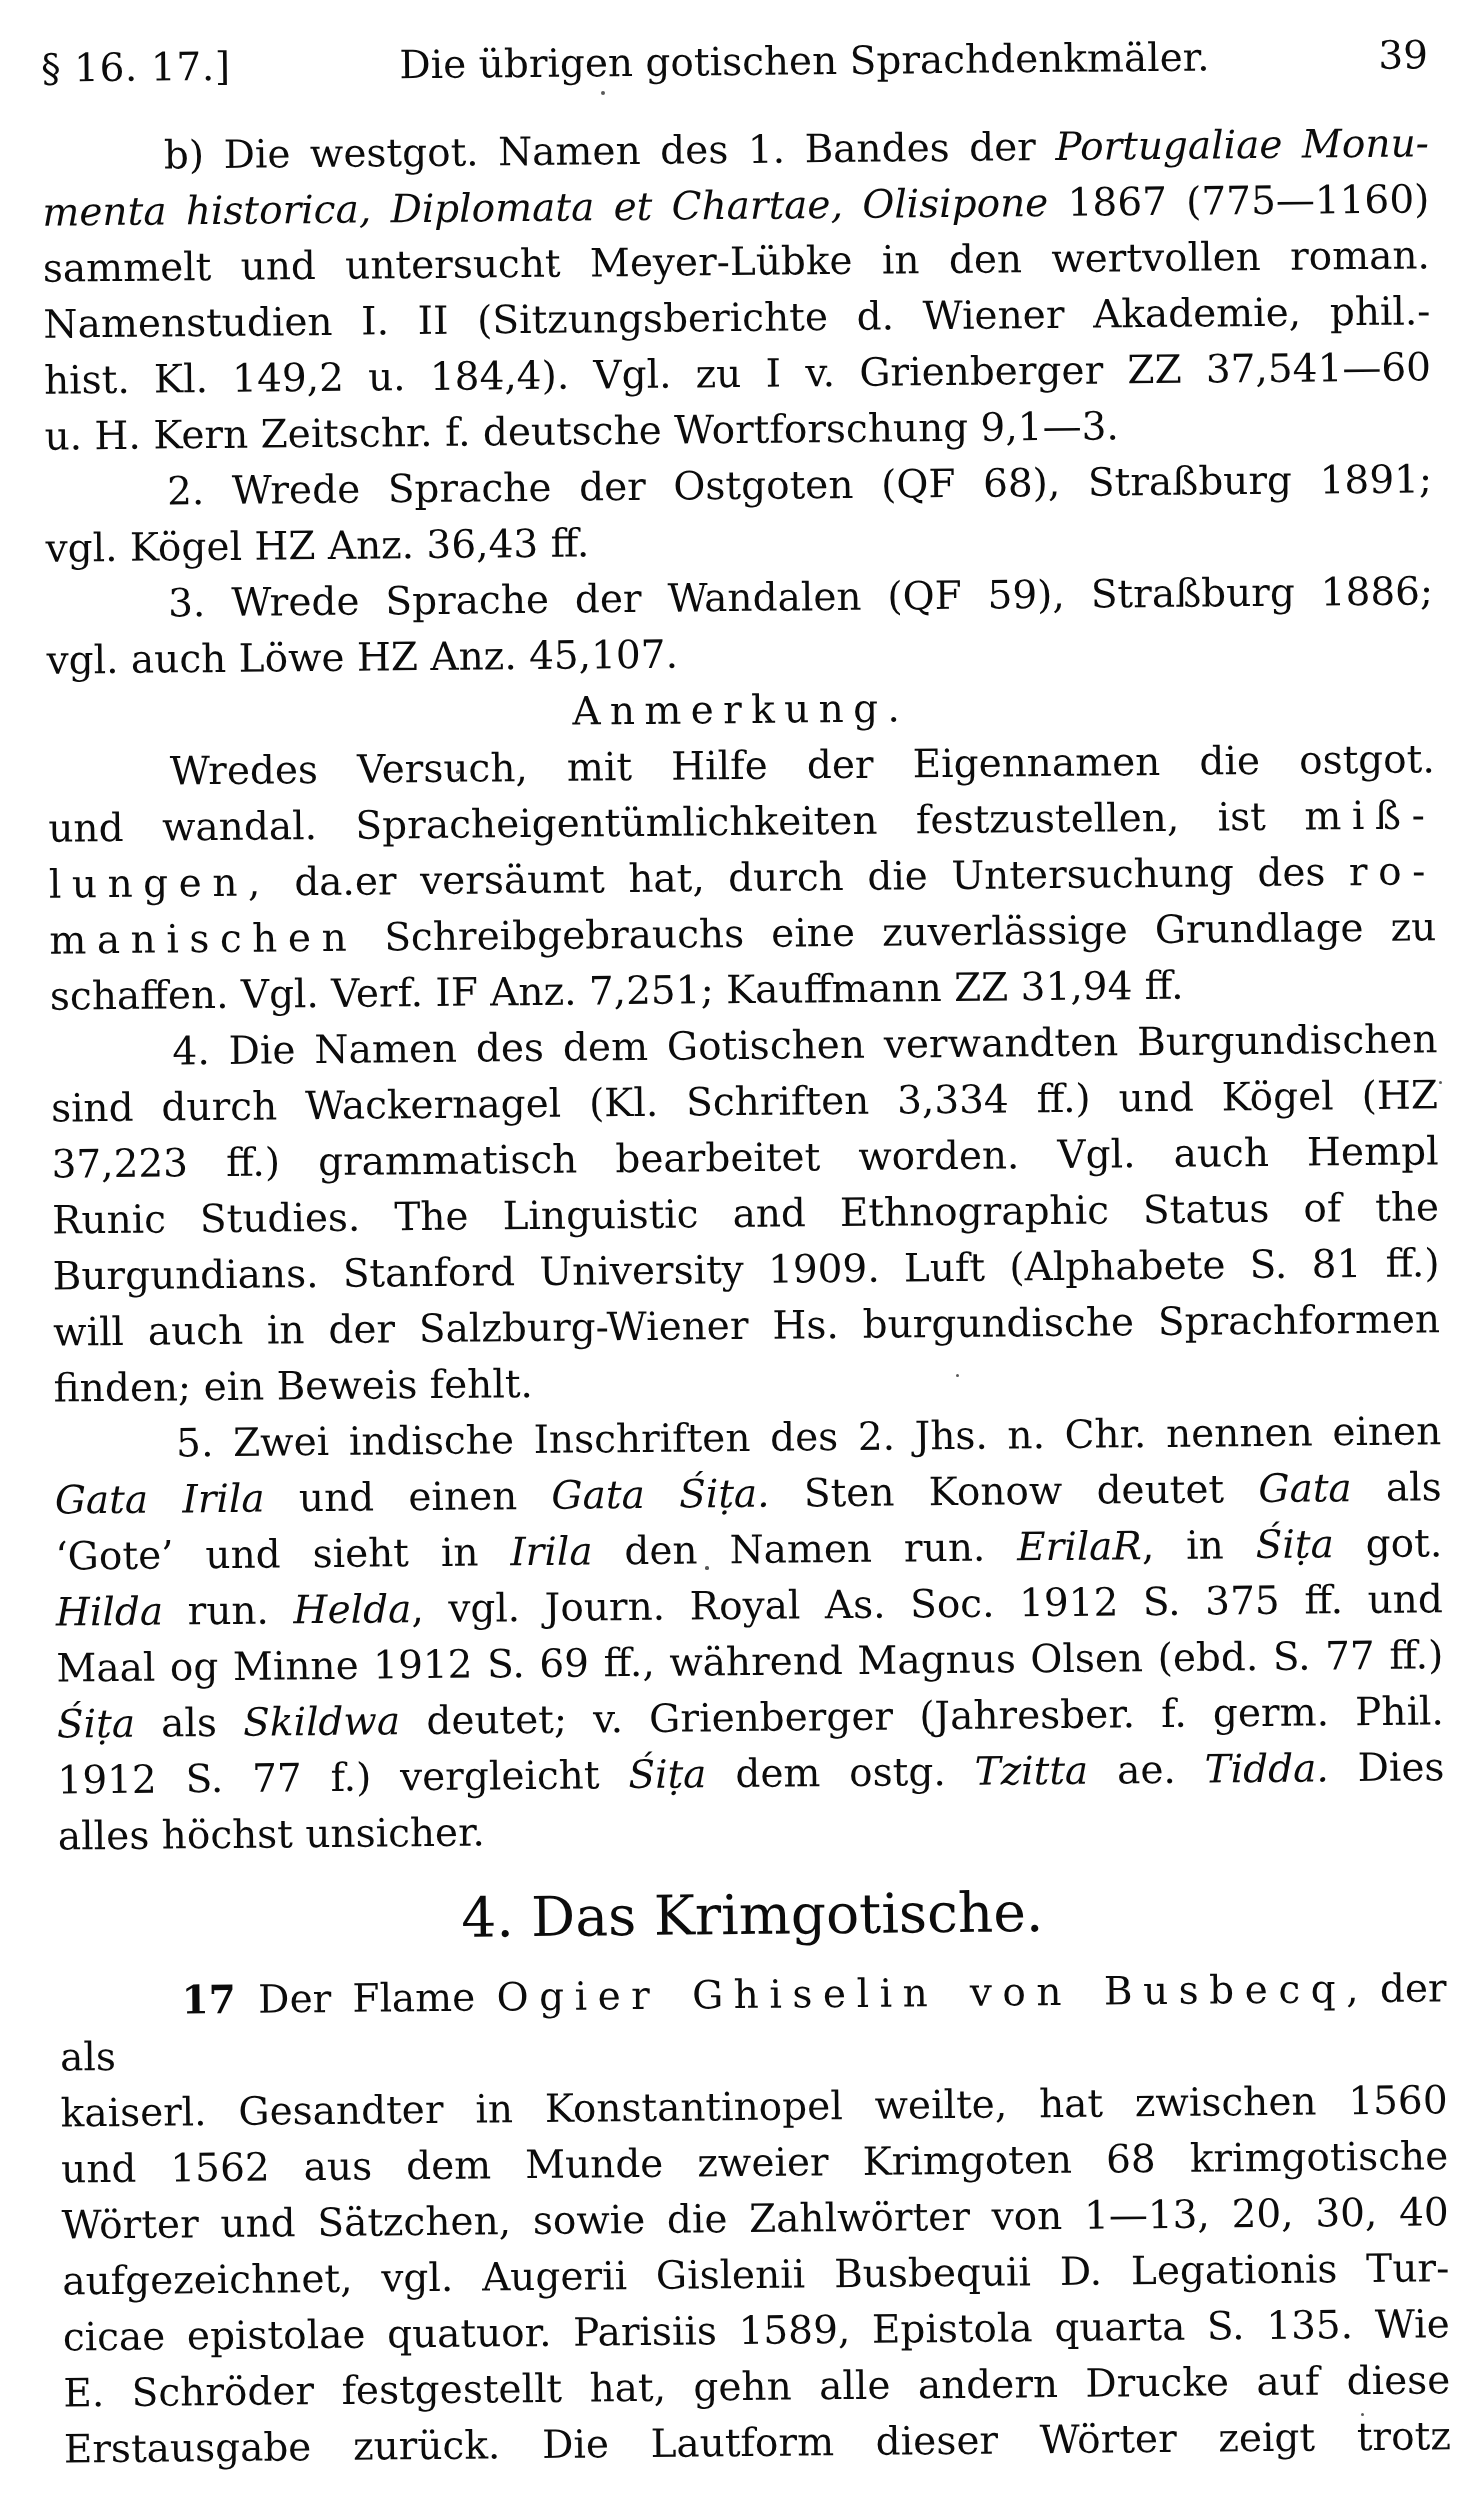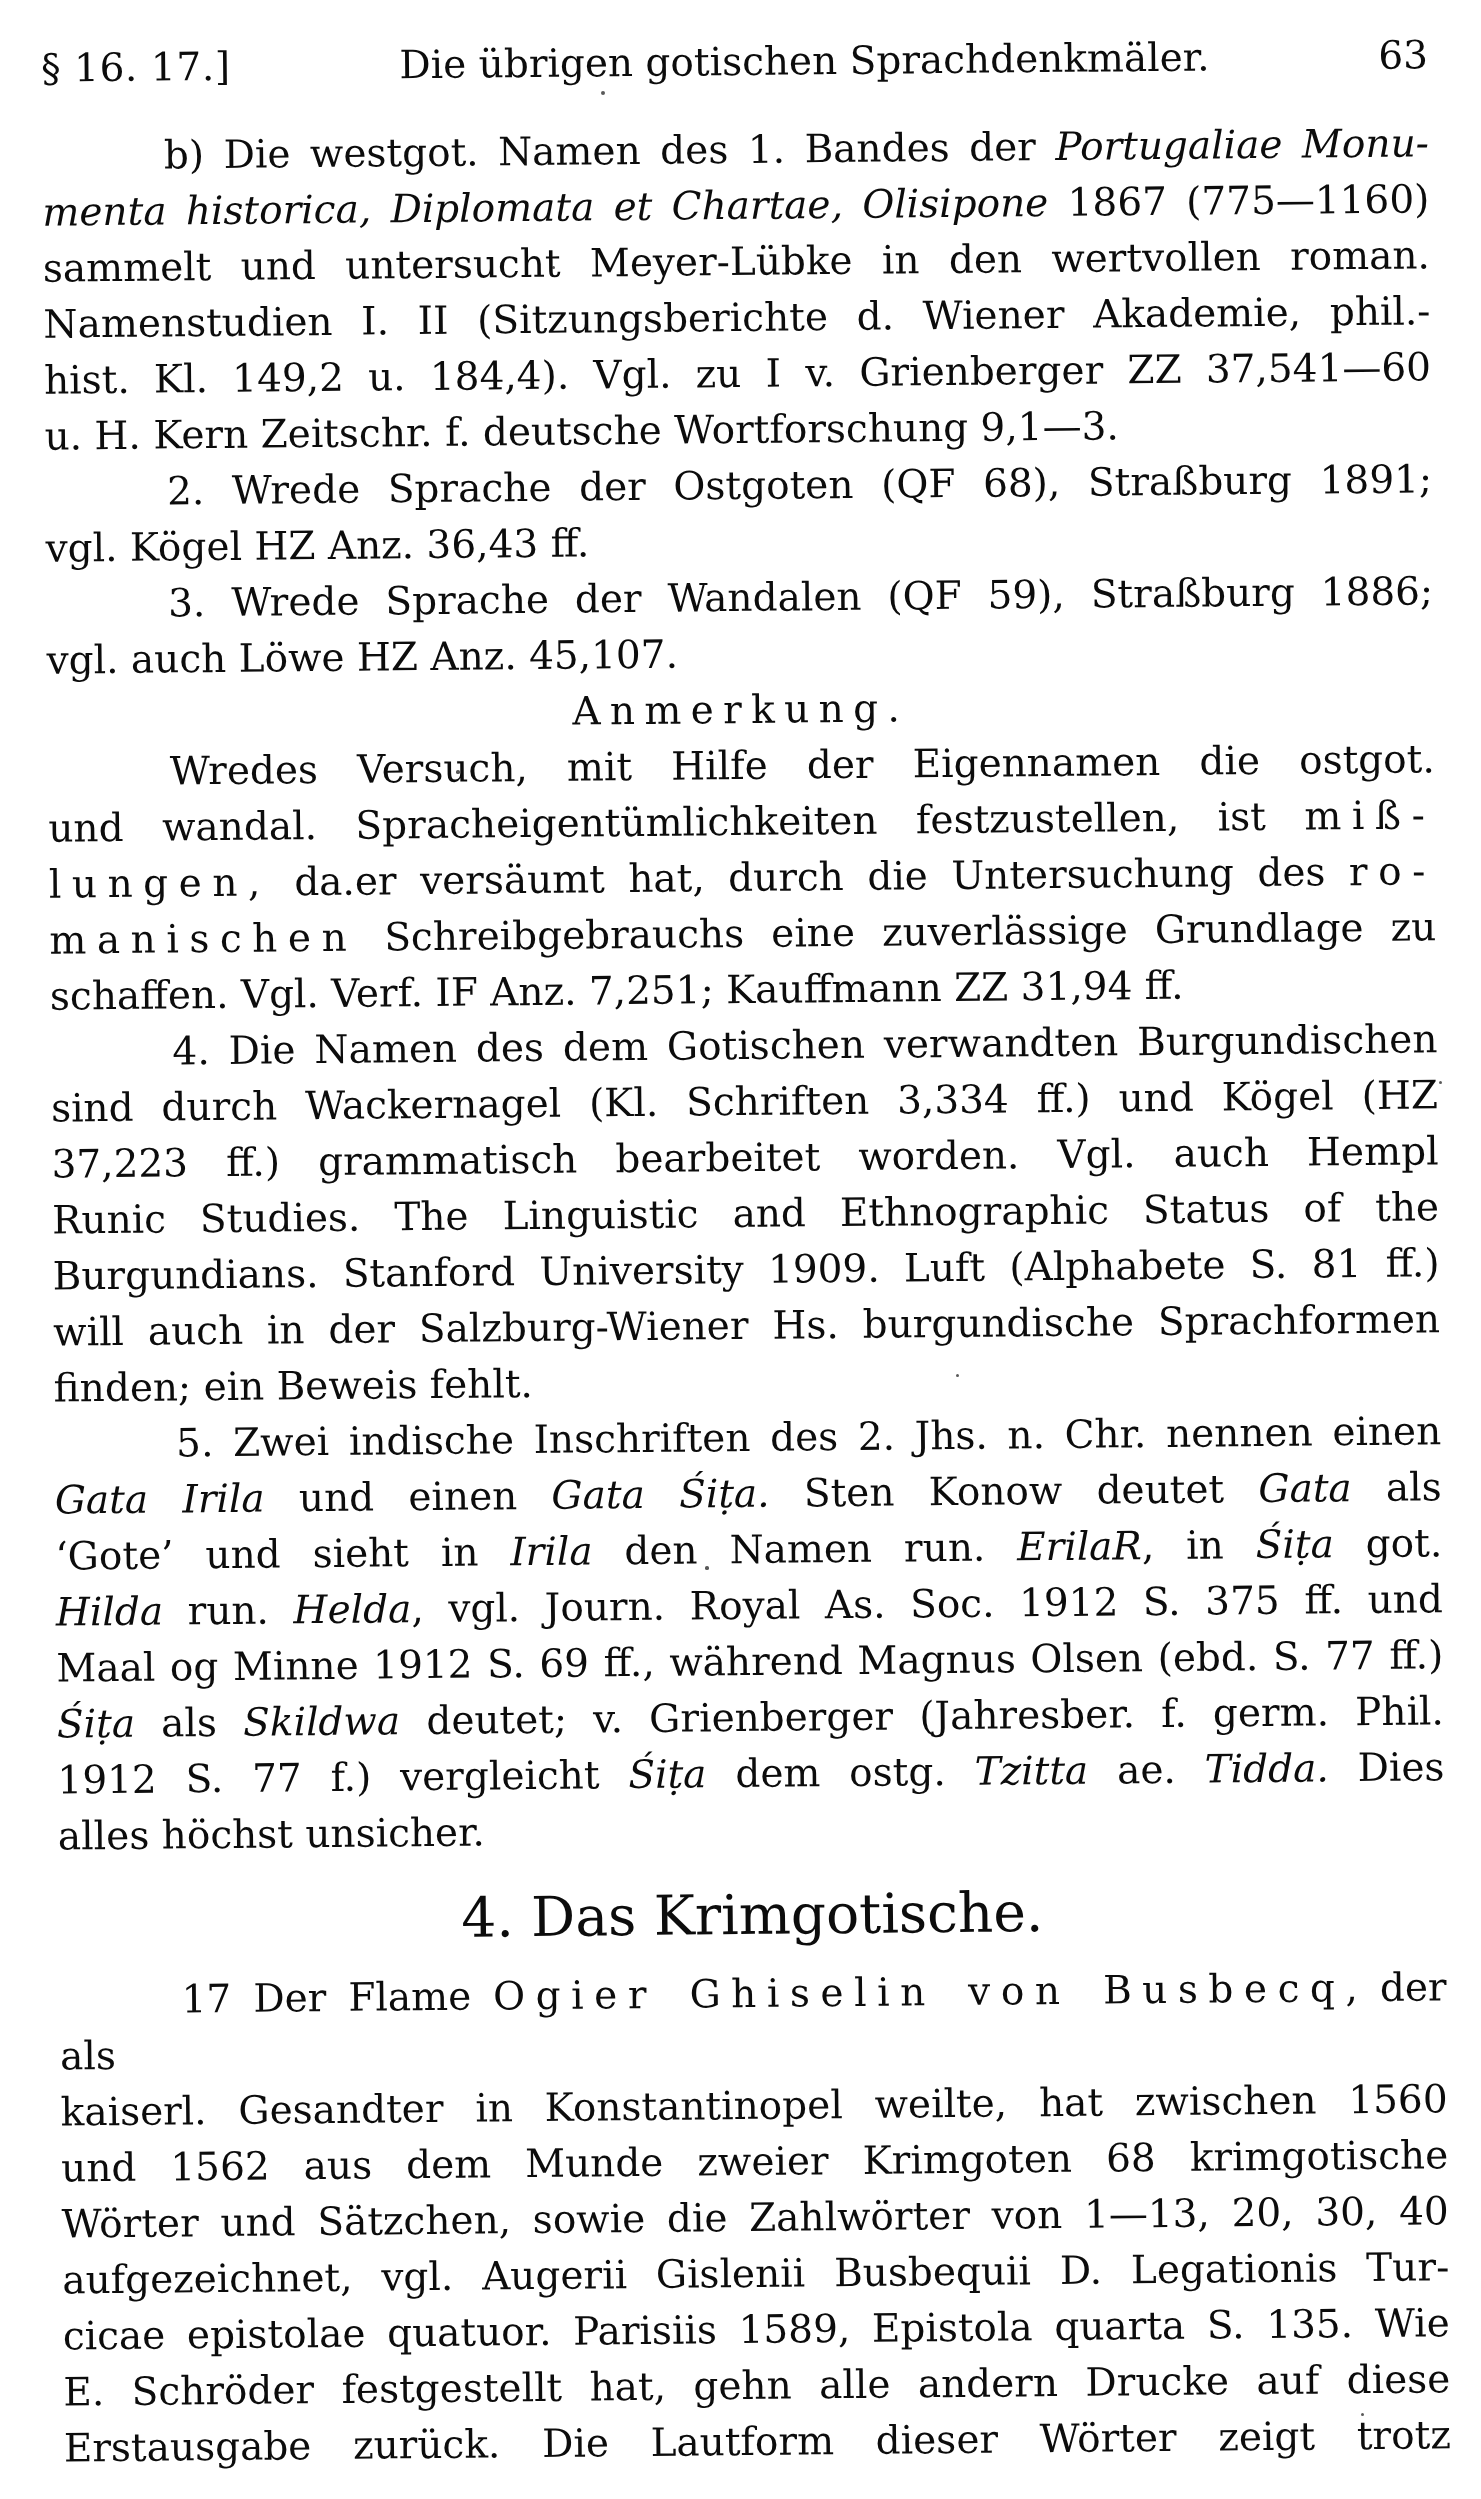--- a/index.html
+++ b/index.html
@@ -48,21 +48,21 @@
     white-space: normal;
   }
   .line.align-left {
     text-align: left;
     text-align-last: left;
   }
   .line.indent { text-indent: 122px; }
 
   .s-n  { font-style: normal; }
   .s-i  { font-style: italic; }
-  .s-b  { font-weight: normal; }
+  .s-b  { font-weight: bold; }
   .s-sp { letter-spacing: 0.27em; }
 
   .subheading {
     text-align: center;
     text-align-last: center;
     letter-spacing: 0.24em;
     line-height: 56px;
   }
   .section-heading {
     text-align: center;
@@ -79,21 +79,21 @@
     opacity: 0.75;
   }
 </style>
 </head>
 <body style="background: rgb(255, 255, 255); color: rgb(12, 12, 12);">
 
 <div class="scan-page">
   <div class="page-header">
     <span class="header-section">§ 16. 17.]</span>
     <span class="header-title">Die übrigen gotischen Sprachdenkmäler.</span>
-    <span class="header-pageno">63</span>
+    <span class="header-pageno">39</span>
   </div>
   <div class="page-body">
       <div class="paragraph">
         <div class="line indent"><span class="s-n">b) Die westgot. Namen des 1. Bandes der </span><span class="s-i">Portugaliae Monu-</span></div>
         <div class="line"><span class="s-i">menta historica, Diplomata et Chartae, Olisipone </span><span class="s-n">1867 (775—1160)</span></div>
         <div class="line"><span class="s-n">sammelt und untersucht Meyer-Lübke in den wertvollen roman.</span></div>
         <div class="line"><span class="s-n">Namenstudien I. II (Sitzungsberichte d. Wiener Akademie, phil.-</span></div>
         <div class="line"><span class="s-n">hist. Kl. 149,2 u. 184,4). Vgl. zu I v. Grienberger ZZ 37,541—60</span></div>
         <div class="line align-left"><span class="s-n">u. H. Kern Zeitschr. f. deutsche Wortforschung 9,1—3.</span></div>
       </div>

